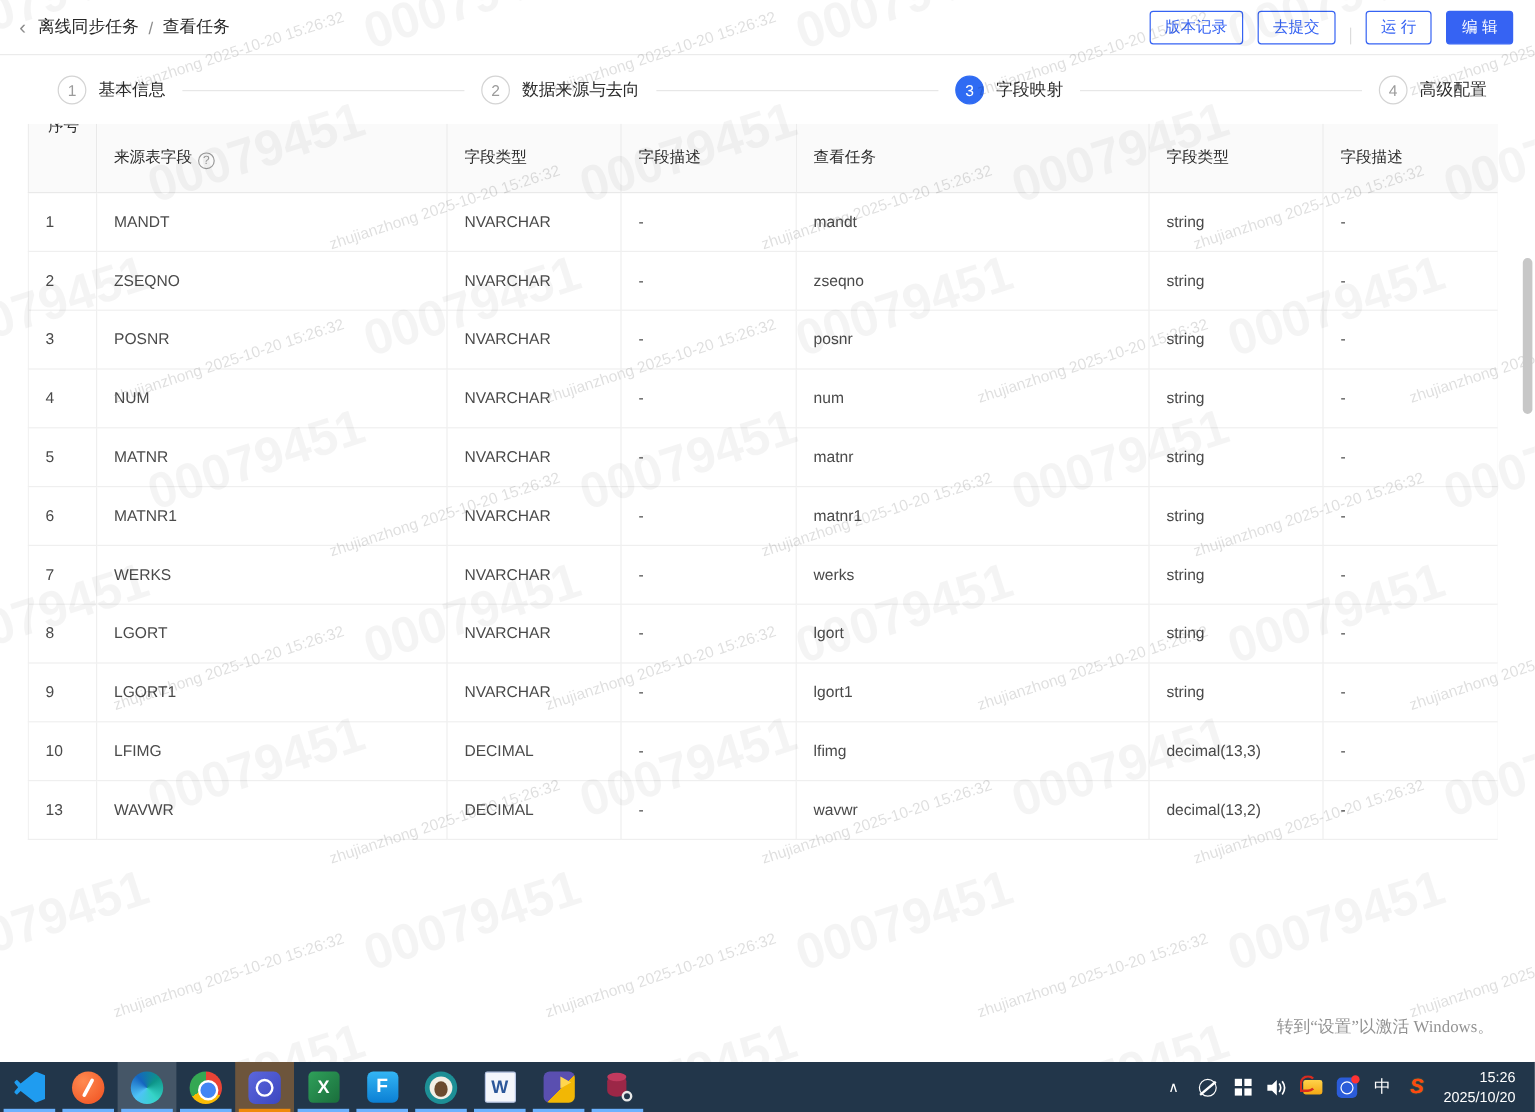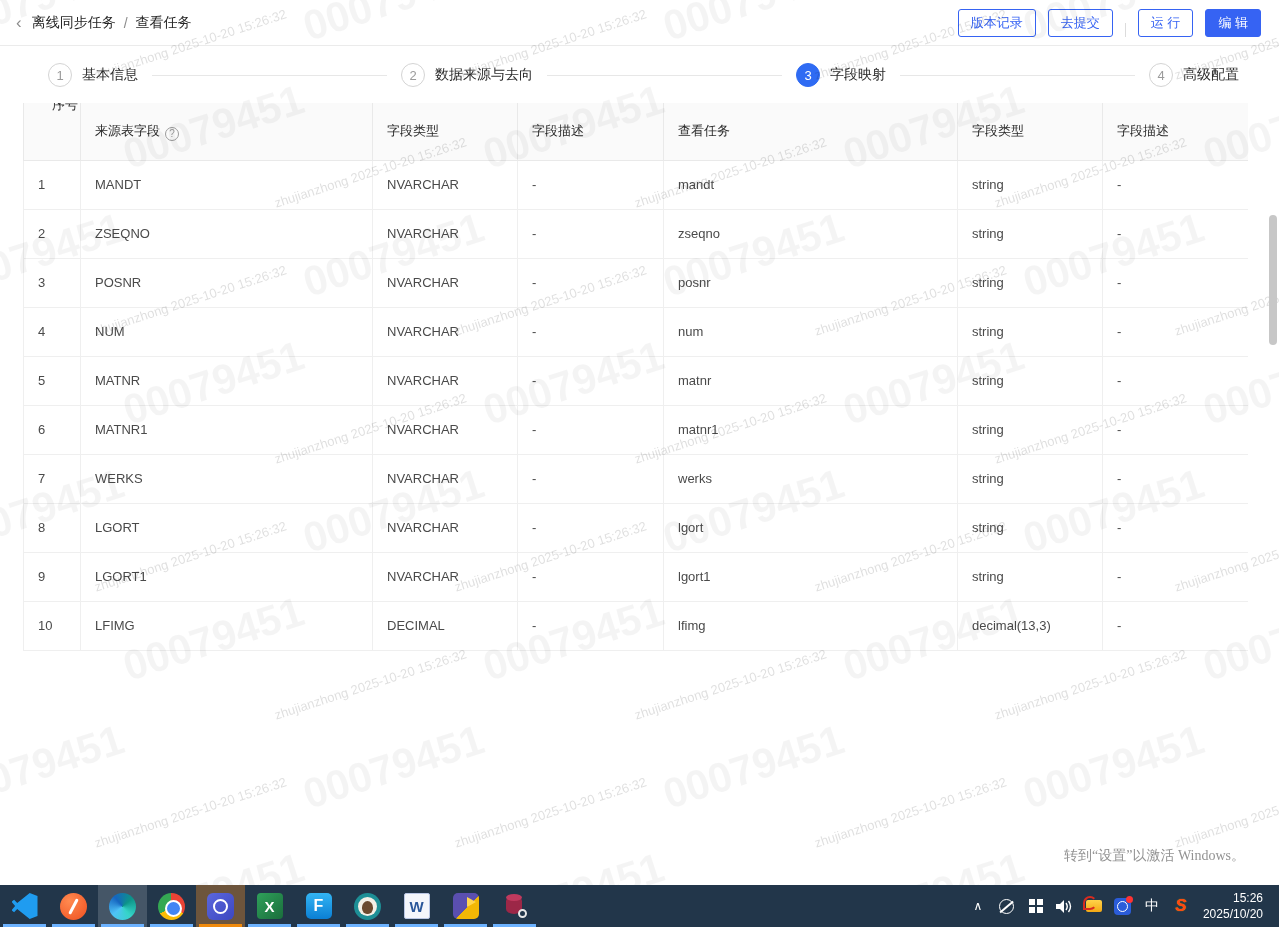--- a/index.html
+++ b/index.html
@@ -31,21 +31,21 @@
   .step-line { flex:1 1 auto; height:1px; background:#e7e7e7; margin:0 14px; }
 
   
   .table-wrap { position:absolute; left:23px; top:103px; width:1225px; height:743px;
     overflow:hidden; z-index:1; }
   table.map { border-collapse:collapse; width:1225px; table-layout:fixed; }
   col.c0{width:57px;} col.c1{width:292px;} col.c2{width:145px;} col.c3{width:146px;}
   col.c4{width:294px;} col.c5{width:145px;} col.c6{width:146px;}
   .map th { background:#fafafa; height:57px; font-size:13px; font-weight:500; color:#2b2b2b;
     text-align:left; padding:0 14px; border:1px solid #e9e9e9; border-top:none; position:relative;}
-  .map th .clipped { position:absolute; top:-7px; left:28px; white-space:nowrap; }
+  .map th .clipped { position:absolute; top:-7px; left:16px; white-space:nowrap; }
   .map td { height:49px; font-size:13px; color:#4a4a4a; padding:0 14px;
     border:1px solid #efefef; background:#fff; }
   .help { display:inline-flex; width:14px; height:14px; border:1px solid #9b9b9b; color:#9b9b9b;
     border-radius:50%; font-size:10px; align-items:center; justify-content:center;
     margin-left:5px; vertical-align:-2px; }
 
   
   .wm-layer { position:absolute; inset:0; overflow:hidden; pointer-events:none; z-index:3; }
   .wm-big { position:absolute; font-size:42px; font-weight:bold; color:rgba(0,0,0,0.045);
     transform:rotate(-18deg); white-space:nowrap; }
@@ -291,20 +291,29 @@
           <td>string</td>
           <td>-</td>
         </tr>
         <tr>
           <td>10</td>
           <td>LFIMG</td>
           <td>DECIMAL</td>
           <td>-</td>
           <td>lfimg</td>
           <td>decimal(13,3)</td>
+          <td>-</td>
+        </tr>
+        <tr>
+          <td>13</td>
+          <td>WAVWR</td>
+          <td>DECIMAL</td>
+          <td>-</td>
+          <td>wavwr</td>
+          <td>decimal(13,2)</td>
           <td>-</td>
         </tr>
       </tbody>
   </table>
 </div>
 
 <div class="wm-layer">
     <span class="wm-big" style="left: -60px; top: -25px;">00079451</span>
     <span class="wm-small" style="left: 90px; top: 37px;">zhujianzhong 2025-10-20 15:26:32</span>
     <span class="wm-big" style="left: 300px; top: -25px;">00079451</span>

